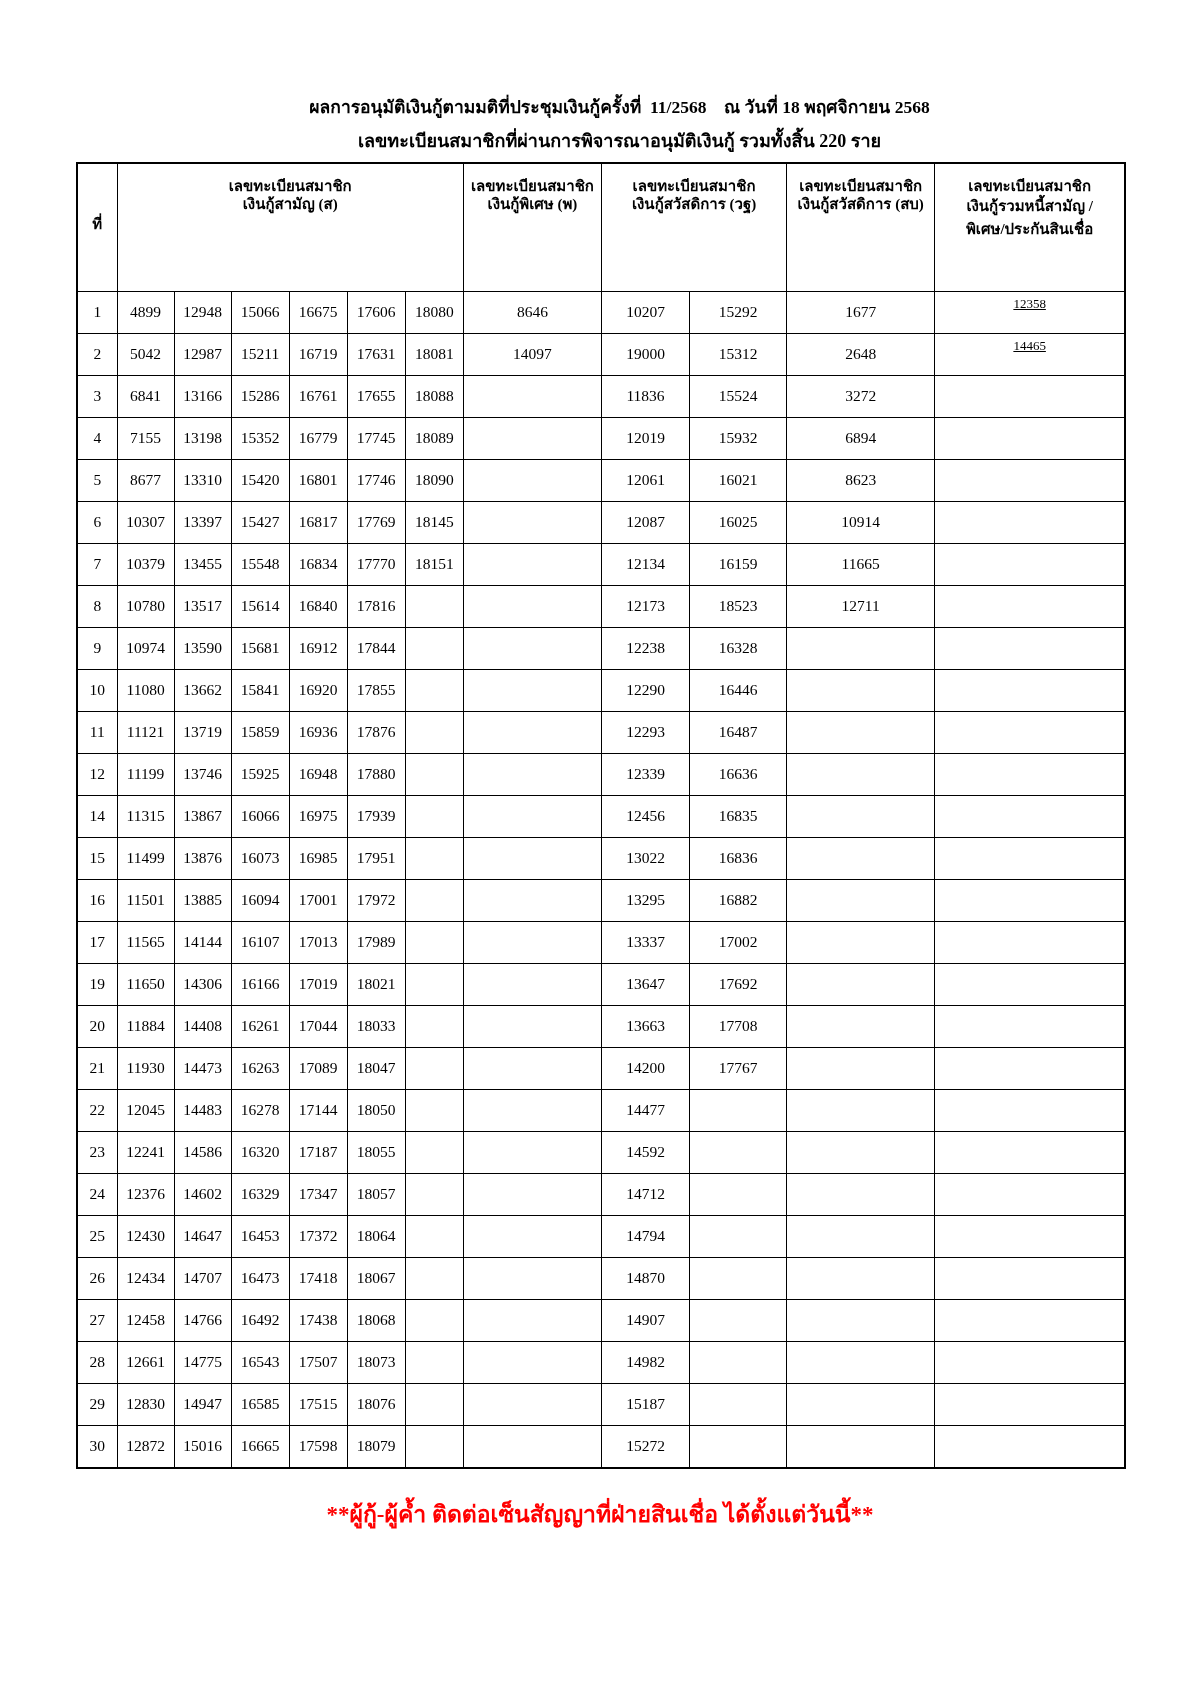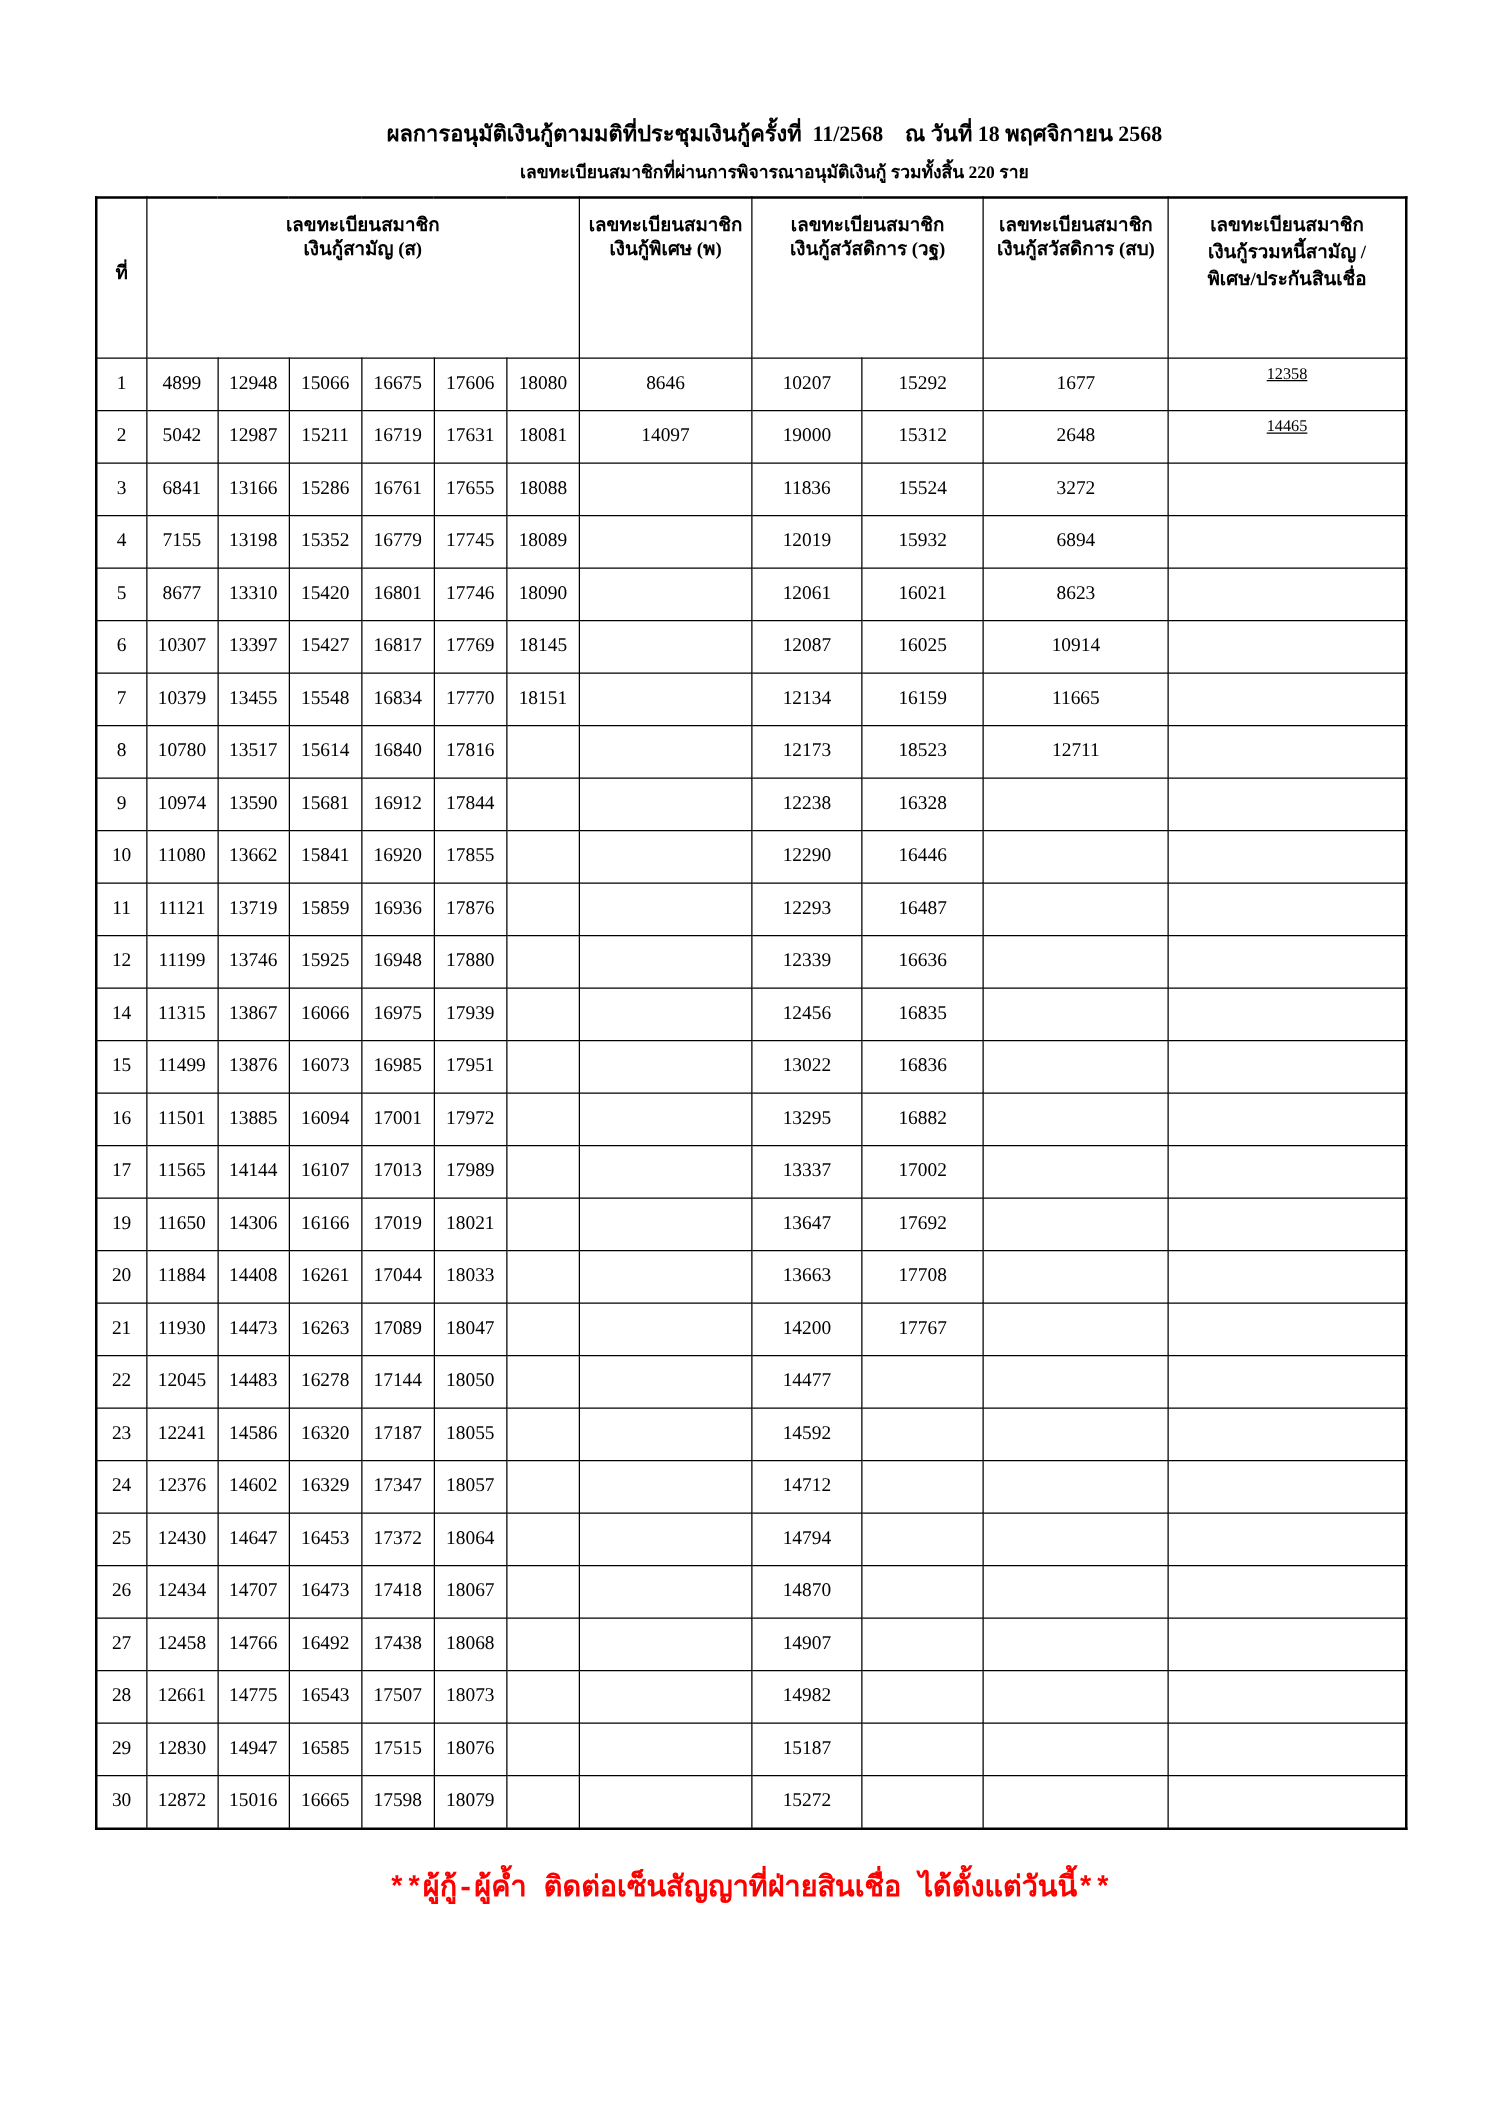--- a/index.html
+++ b/index.html
@@ -25,21 +25,21 @@
     text-align: center;
     padding-left: 39px;
   }
   .title-line1 {
     font-size: 17.5px;
     font-weight: bold;
     white-space: pre;
     line-height: 1.2;
   }
   .title-line2 {
-    font-size: 14px;
+    font-size: 18px;
     font-weight: bold;
     margin-top: 13px;
     line-height: 1.2;
   }
   table.loan-table {
     border-collapse: collapse;
     table-layout: fixed;
     width: 1050px;
     margin-left: 76px;
     margin-top: 9px;
@@ -548,15 +548,15 @@
           <td></td>
           <td></td>
           <td>15272</td>
           <td></td>
           <td></td>
           <td class="ruam-cell"></td>
         </tr>
       </tbody>
   </table>
 
-  <div class="footer-notice" style="color: rgb(255, 0, 0); font-family: Liberation Mono, monospace;">**ผู้กู้-ผู้ค้ำ ติดต่อเซ็นสัญญาที่ฝ่ายสินเชื่อ ได้ตั้งแต่วันนี้**</div>
+  <div class="footer-notice" style="color: rgb(255, 0, 0);">**ผู้กู้-ผู้ค้ำ ติดต่อเซ็นสัญญาที่ฝ่ายสินเชื่อ ได้ตั้งแต่วันนี้**</div>
 
 </div>
 
 </body></html>

